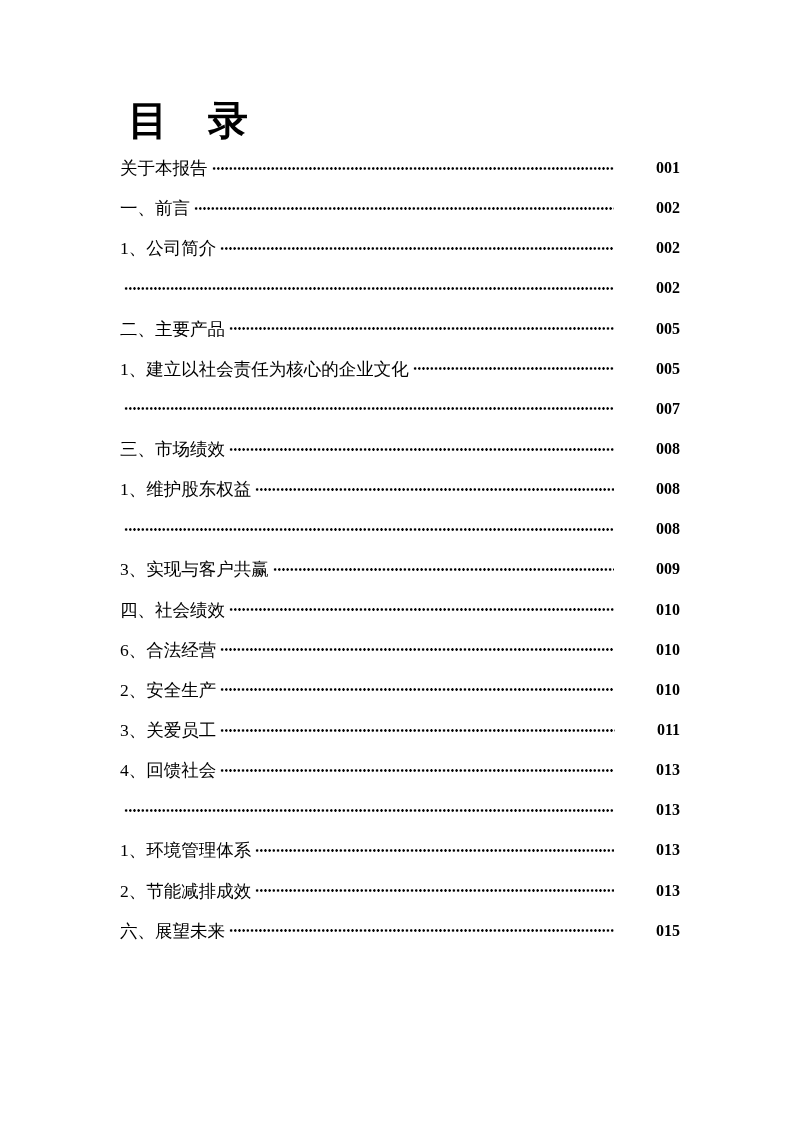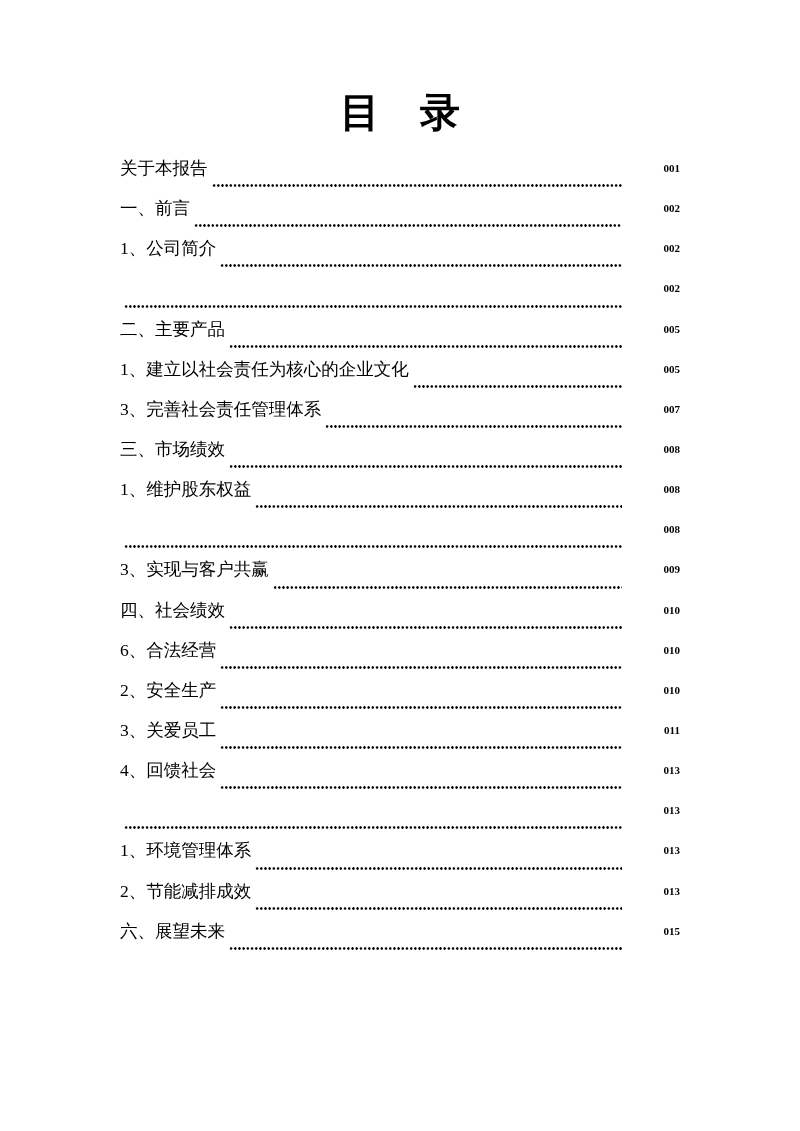--- a/index.html
+++ b/index.html
@@ -16,64 +16,64 @@
     overflow: hidden;
   }
   .page {
     position: absolute;
     left: 120px;
     top: 0;
     width: 560px;
     height: 1131px;
   }
   .title {
-    margin: 0;
+    margin: 8px;
     padding: 0;
     position: absolute;
     left: 0;
     top: 90px;
     width: 100%;
-    text-align: center;
+    text-align: left;
     font-size: 40px;
     line-height: 46px;
     font-weight: bold;
     letter-spacing: 0;
     white-space: pre;
   }
   .list {
     position: absolute;
     left: 0;
     top: 148px;
     width: 100%;
   }
   .toc-row {
     height: 40.15px;
     display: flex;
-    align-items: flex-end;
+    align-items: center;
     width: 100%;
   }
   .toc-label {
     font-size: 17.5px;
     line-height: 40.15px;
     white-space: nowrap;
     flex: 0 0 auto;
   }
   .toc-dots {
     flex: 1 1 auto;
     display: inline-block;
     height: 5px;
     margin-left: 4px;
     margin-right: 1px;
     background-image: radial-gradient(circle, #000000 1.05px, rgba(0,0,0,0) 1.45px);
     background-size: 4.2px 5px;
     background-repeat: repeat-x;
     background-position: left bottom;
   }
   .toc-page {
-    font-size: 11px;
+    font-size: 16px;
     line-height: 40.15px;
     font-weight: bold;
     white-space: nowrap;
     flex: 0 0 auto;
     margin-left: 41px;
   }
 </style>
 </head>
 <body>
 
@@ -111,21 +111,20 @@
   </div>
 
   <div class="toc-row">
     <span class="toc-label">1、建立以社会责任为核心的企业文化</span>
     <span class="toc-dots"></span>
     <span class="toc-page">005</span>
   </div>
 
 
   <div class="toc-row">
-    <span class="toc-label">3、完善社会责任管理体系</span>
     <span class="toc-dots"></span>
     <span class="toc-page">007</span>
   </div>
 
   <div class="toc-row">
     <span class="toc-label">三、市场绩效</span>
     <span class="toc-dots"></span>
     <span class="toc-page">008</span>
   </div>
 

